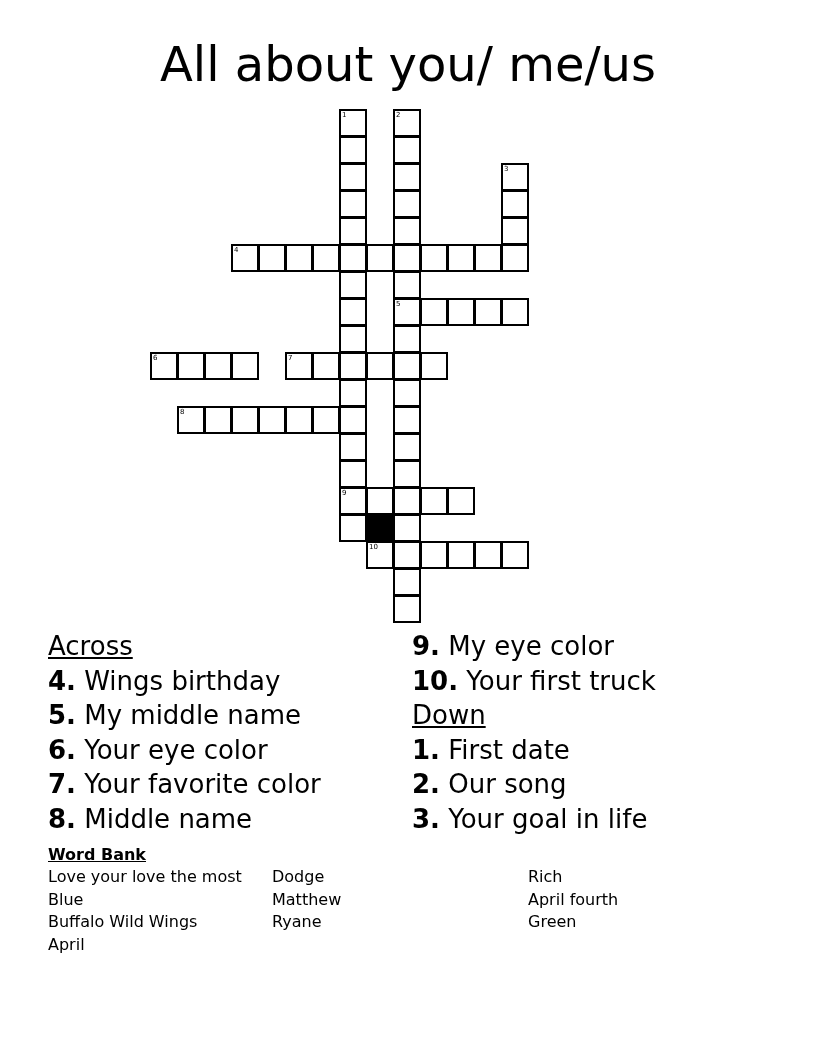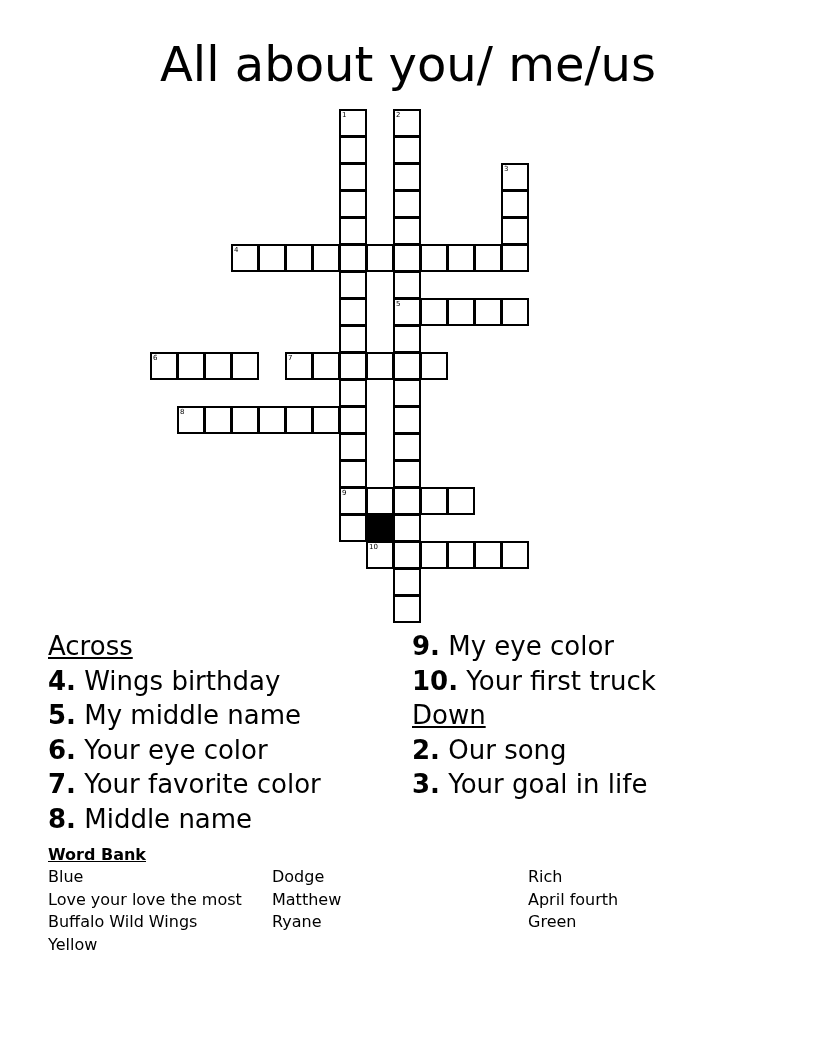--- a/index.html
+++ b/index.html
@@ -123,30 +123,31 @@
   <div><b>5.</b><span> My middle name</span></div>
   <div><b>6.</b><span> Your eye color</span></div>
   <div><b>7.</b><span> Your favorite color</span></div>
   <div><b>8.</b><span> Middle name</span></div>
 </div>
 
 <div class="clues" style="left:412px; top:629px;">
   <div><b>9.</b><span> My eye color</span></div>
   <div><b>10.</b><span> Your first truck</span></div>
   <div class="hdr">Down</div>
+  <div><b>1.</b><span> First date</span></div>
   <div><b>2.</b><span> Our song</span></div>
   <div><b>3.</b><span> Your goal in life</span></div>
 </div>
 
 <div class="wb-hdr">Word Bank</div>
 <div class="wb-col" style="left:48px;">
+  <div>Love your love the most</div>
   <div>Blue</div>
-  <div>Love your love the most</div>
   <div>Buffalo Wild Wings</div>
-  <div>Yellow</div>
+  <div>April</div>
 </div>
 <div class="wb-col" style="left:272px;">
   <div>Dodge</div>
   <div>Matthew</div>
   <div>Ryane</div>
 </div>
 <div class="wb-col" style="left:528px;">
   <div>Rich</div>
   <div>April fourth</div>
   <div>Green</div>

